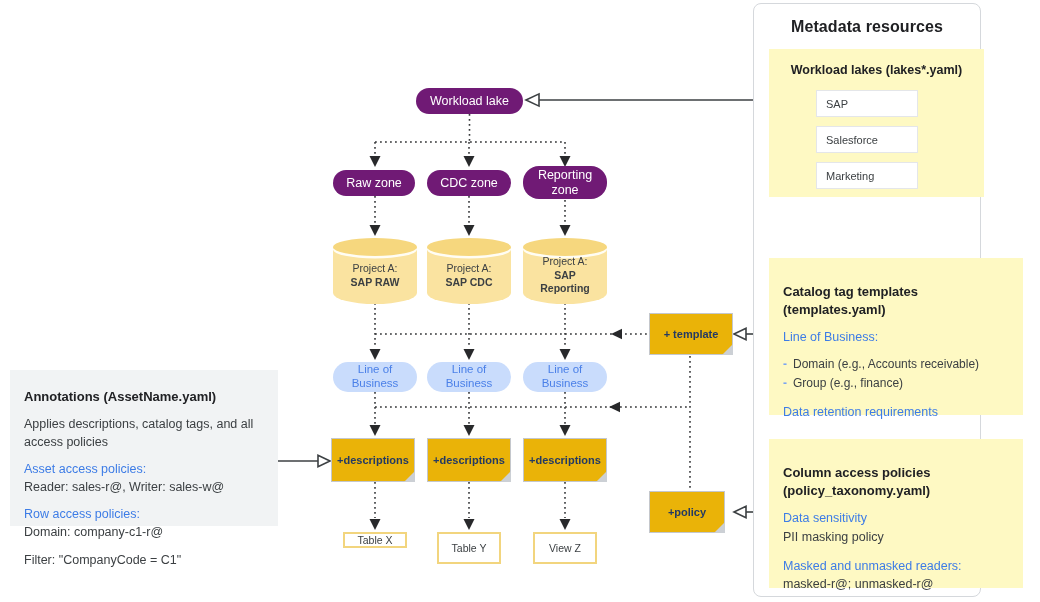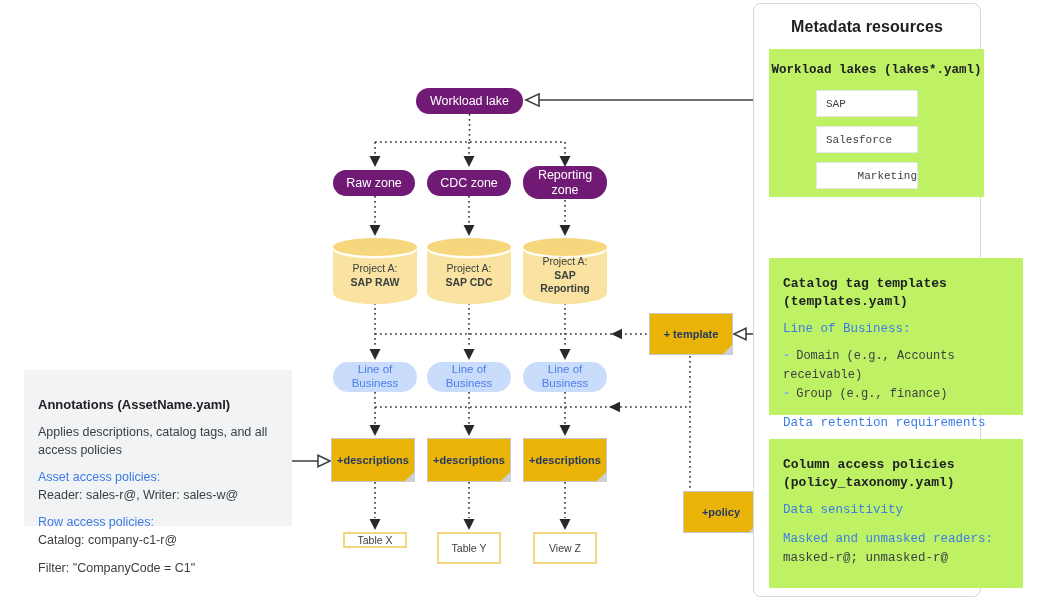--- a/index.html
+++ b/index.html
@@ -21,37 +21,37 @@
   .cyl-body { position:absolute; left:0; right:0; top:9px; bottom:0; background:#FAE3A0;
      border-radius:0 0 42px 42px / 0 0 11px 11px; }
   .cyl-top { position:absolute; left:0; right:0; top:0; height:18px; background:#F6D77E;
      border-radius:50%; box-shadow:0 2.5px 0 0 #fffdf4; }
   .cyl-text { position:absolute; left:10px; right:10px; top:13px; bottom:4px; display:flex;
      flex-direction:column; justify-content:center; text-align:center; font-size:10.5px; line-height:1.3; color:#3c4043; }
   .cyl-text b { font-weight:bold; }
 
   
   .panel-gray { position:absolute; background:#F1F3F4; }
-  .left-panel { left:24px; top:370px; width:268px; height:156px; padding:26px 14px; font-size:12.5px; line-height:1.45; }
+  .left-panel { left:10px; top:370px; width:268px; height:156px; padding:18px 14px; font-size:12.5px; line-height:1.45; }
   .left-panel h3 { font-size:13px; color:#202124; margin-bottom:8px; }
   .blue-head { color:#3d7ce6; }
   .left-panel p { margin-bottom:9px; }
   .left-panel .pair { margin-bottom:9px; }
 
   .right-panel { position:absolute; left:753px; top:3px; width:228px; height:594px;
      background:#fff; border:1.5px solid #d5d8dc; border-radius:8px; }
   .right-panel h2 { text-align:center; font-size:16px; color:#202124; margin-top:14px; letter-spacing:.1px; }
 
-  .sec { position:absolute; background:#bef264;font-family:Liberation Mono, monospace; }
+  .sec { position:absolute; background:#fef9c3; }
   .sec-lakes { left:15px; top:45px; width:215px; height:148px; }
   .sec-lakes h4 { text-align:center; font-size:12.5px; color:#202124; margin-top:14px; }
   .lake-item { position:absolute; left:47px; width:102px; height:27px; background:#fff;
      border:1px solid #e4e6e9; font-size:11px; color:#3c4043; display:flex; align-items:center; padding-left:9px; }
 
-  .sec-text { left:15px; width:254px; padding:17px 14px; font-size:12.5px; line-height:1.5; }
+  .sec-text { left:15px; width:254px; padding:25px 14px; font-size:12.5px; line-height:1.5; }
   .sec-templates { top:254px; height:157px; }
   .sec-policies { top:435px; height:149px; }
   .sec-text h4 { font-size:13px; color:#202124; line-height:1.35; margin-bottom:10px; }
   .dash-list { font-size:12px; line-height:1.6; }
   .dash-list .li::before { content:"-"; color:#7aa4f1; margin-right:6px; font-weight:bold; }
   .gap-s { margin-top:8px; } .gap-m { margin-top:10px; }
 </style>
 </head>
 <body>
 
@@ -204,21 +204,21 @@
   </div>
   <div class="node note" style="left:523px; top:438px; width:84px; height:44px;">
     <span>+descriptions</span>
     <i class="fold"></i>
   </div>
 
   <div class="node note" style="left:649px; top:313px; width:84px; height:42px;">
     <span>+ template</span>
     <i class="fold"></i>
   </div>
-  <div class="node note" style="left:683px; top:491px; width:76px; height:42px;">
+  <div class="node note" style="left:649px; top:491px; width:76px; height:42px;">
     <span>+policy</span>
     <i class="fold"></i>
   </div>
 
   <div class="node outbox" style="left:343px; top:532px; width:64px; height:16px;">
     <span>Table X</span>
   </div>
   <div class="node outbox" style="left:437px; top:532px; width:64px; height:32px;">
     <span>Table Y</span>
   </div>
@@ -228,52 +228,53 @@
 
   <div class="panel-gray left-panel">
     <h3>Annotations (AssetName.yaml)</h3>
     <p>Applies descriptions, catalog tags, and all access policies</p>
     <div class="pair">
       <div class="blue-head">Asset access policies:</div>
       <div>Reader: sales-r@, Writer: sales-w@</div>
     </div>
     <div class="pair">
       <div class="blue-head">Row access policies:</div>
-      <div>Catalog: company-c1-r@</div>
+      <div>Domain: company-c1-r@</div>
     </div>
     <div>Filter: "CompanyCode = C1"</div>
   </div>
 
   <div class="right-panel">
     <h2>Metadata resources</h2>
 
     <div class="sec sec-lakes">
       <h4>Workload lakes (lakes*.yaml)</h4>
       <div class="lake-item" style="top:41px;">
         <span>SAP</span>
       </div>
       <div class="lake-item" style="top:77px;">
         <span>Salesforce</span>
       </div>
-      <div class="lake-item" style="top:113px;justify-content:flex-end;">
+      <div class="lake-item" style="top:113px;">
         <span>Marketing</span>
       </div>
     </div>
 
     <div class="sec sec-text sec-templates">
       <h4>Catalog tag templates (templates.yaml)</h4>
       <div class="blue-head">Line of Business:</div>
       <div class="dash-list gap-s">
         <div class="li">Domain (e.g., Accounts receivable)</div>
         <div class="li">Group (e.g., finance)</div>
       </div>
       <div class="blue-head gap-m">Data retention requirements</div>
     </div>
 
     <div class="sec sec-text sec-policies">
       <h4>Column access policies (policy_taxonomy.yaml)</h4>
       <div class="blue-head">Data sensitivity</div>
+      <div>PII masking policy</div>
       <div class="blue-head gap-m">Masked and unmasked readers:</div>
       <div>masked-r@; unmasked-r@</div>
     </div>
   </div>
 
 </div>
 
 </body></html>

